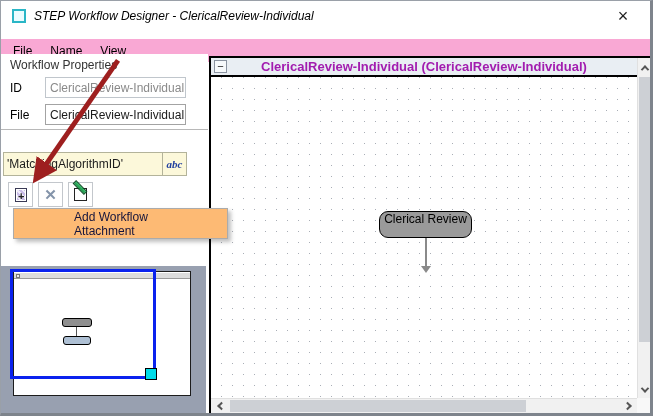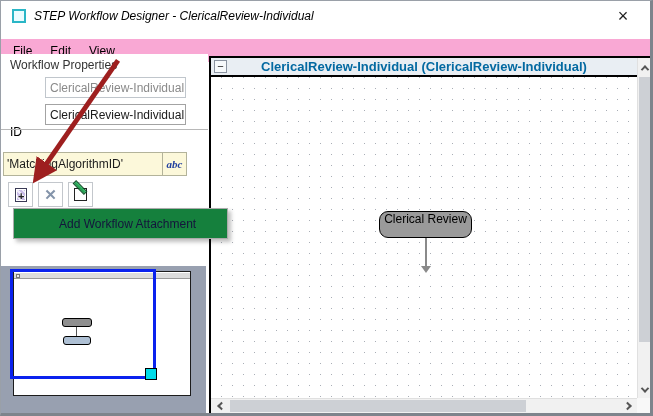--- a/index.html
+++ b/index.html
@@ -19,21 +19,21 @@
   .close-btn { position:absolute; right:12px; top:2px; width:30px; height:26px; display:flex; align-items:center; justify-content:center; font-size:18px; color:#222; cursor:default; }
 
   
   .menubar { position:absolute; left:0; top:38px; right:0; height:23px; background:#f9a8d4; display:flex; align-items:center; padding-left:3px; }
   .menubar .menu-item { padding:2px 9px; color:#000; }
 
   
   .left-panel { position:absolute; left:0; top:53px; width:207px; bottom:0; background:#fff; }
   .group-label { position:absolute; left:9px; color:#333; }
   .lbl-props { top:4px; }
-  .field-label { position:absolute; left:9px; color:#000;margin-top:44px; }
+  .field-label { position:absolute; left:9px; color:#000; }
   .fld { position:absolute; left:44px; width:141px; height:21px; border:1px solid #a3a3a3; background:#fff; padding:3px 4px 0 4px; white-space:nowrap; overflow:hidden; }
   .fld.disabled { color:#8a8a8a; border-color:#c0c6cc; }
   .caret { display:inline-block; width:1px; height:13px; background:#000; vertical-align:-2px; margin-left:1px; }
   .sep-line { position:absolute; left:0; width:207px; top:75px; border-top:1px solid #b8b8b8; }
   .lbl-vars { top:84px; left:7px; }
   .var-row { position:absolute; left:2px; top:98px; width:184px; height:24px; background:#fcf8da; border:1px solid #b3b39a; display:flex; align-items:center; }
   .var-text { flex:1; padding-left:3px; color:#1c1c1c; white-space:nowrap; overflow:hidden; }
   .var-badge { width:24px; height:22px; border-left:1px solid #b3b39a; display:flex; align-items:center; justify-content:center;
     font-family:"Liberation Serif", serif; font-weight:bold; font-style:italic; font-size:11px; color:#1f3e9e; }
 
@@ -51,31 +51,31 @@
   .thumb-page { position:absolute; left:12px; top:5px; width:178px; height:125px; background:#fff; border:1px solid #1c1c1c; }
   .thumb-header { position:absolute; left:0; right:0; top:1px; height:6px; background:#dcdcdc; border-bottom:1px solid #9a9a9a; }
   .thumb-header .mini-box { position:absolute; left:2px; top:1px; width:4px; height:4px; border:1px solid #777; background:#eee; }
   .mini-node-1 { position:absolute; left:48px; top:46px; width:30px; height:9px; background:#8f8f8f; border:1px solid #000; border-radius:3px; }
   .mini-link { position:absolute; left:62px; top:55px; width:1px; height:9px; background:#555; }
   .mini-node-2 { position:absolute; left:49px; top:64px; width:28px; height:9px; background:#aec0d4; border:1px solid #000; border-radius:3px; }
   .viewport-rect { position:absolute; left:9px; top:3px; width:146px; height:110px; border:3px solid #0a22ee; background:transparent; }
   .viewport-handle { position:absolute; left:144px; top:102px; width:12px; height:12px; background:#00dbe8; border:1px solid #000; }
 
   
-  .context-menu { position:absolute; left:12px; top:207px; width:215px; background:#15803d; border:1px solid #ababab;
-    box-shadow:3px 3px 4px rgba(0,0,0,0.25); padding:2px 1px; z-index:40; }
+  .context-menu { position:absolute; left:12px; top:207px; width:215px; background:#fdba74; border:1px solid #ababab;
+    box-shadow:3px 3px 4px rgba(0,0,0,0.25); padding:2px 16px; z-index:40; }
   .cm-item { height:25px; display:flex; align-items:center; padding-left:42px; color:#14143c; margin:0 2px; }
   .cm-item.highlighted { background:#a8d4f2; }
 
   
   .canvas-panel { position:absolute; left:208px; top:55px; width:443px; height:357px; border-left:2px solid #000; border-top:2px solid #000;
     display:grid; grid-template-columns:1fr 15px; grid-template-rows:19px 1fr 15px; background:#fff; }
   .canvas-header { grid-column:1; grid-row:1; background:#e9eef3; border-bottom:2px solid #000; position:relative; display:flex; align-items:center; }
   .collapse-box { position:absolute; left:3px; top:2px; width:13px; height:13px; border:1px solid #8a93a0; background:#f6f9fb; display:flex; align-items:center; justify-content:center; font-size:11px; line-height:11px; color:#222; }
-  .canvas-title { width:100%; text-align:center; font-weight:bold; font-size:13px; color:#0369a1; }
+  .canvas-title { width:100%; text-align:center; font-weight:bold; font-size:13px; color:#a21caf; }
 
   .canvas-area { grid-column:1; grid-row:2; position:relative; overflow:hidden; background:#fff;
     background-image:radial-gradient(circle, #a9aeb6 0.9px, transparent 1px); background-size:11px 11px; background-position:5px 6px; }
   .node { position:absolute; border:1.5px solid #000; border-radius:9px; display:flex; align-items:flex-start; justify-content:center; font-size:12px; color:#000; }
   .node-task { left:168px; top:134px; width:93px; height:27px; background:#9a9a9a; }
   .node-end { left:173px; top:195px; width:96px; height:28px; background:#b7c8d7; }
   .node-end .end-icon { font-size:10px; margin-left:5px; color:#333; }
   .connector { position:absolute; left:214px; top:161px; width:1.5px; height:29px; background:#8a8a8a; }
   .connector-head { position:absolute; left:210px; top:189px; width:0; height:0; border-left:5px solid transparent; border-right:5px solid transparent; border-top:7px solid #8a8a8a; }
 
@@ -105,21 +105,21 @@
 <div class="window">
 
   <div class="titlebar">
     <div class="app-icon"></div>
     <div class="title-text">STEP Workflow Designer - ClericalReview-Individual</div>
     <div class="close-btn">×</div>
   </div>
 
   <div class="menubar">
     <span class="menu-item">File</span>
-    <span class="menu-item">Edit</span>
+    <span class="menu-item">Name</span>
     <span class="menu-item">View</span>
   </div>
 
   <div class="left-panel">
     <div class="group-label lbl-props">Workflow Properties</div>
 
     <div class="field-label" style="top:27px;">ID</div>
     <div class="fld disabled" style="top:23px;">ClericalReview-Individual</div>
 
     <div class="field-label" style="top:54px;">File</div>

